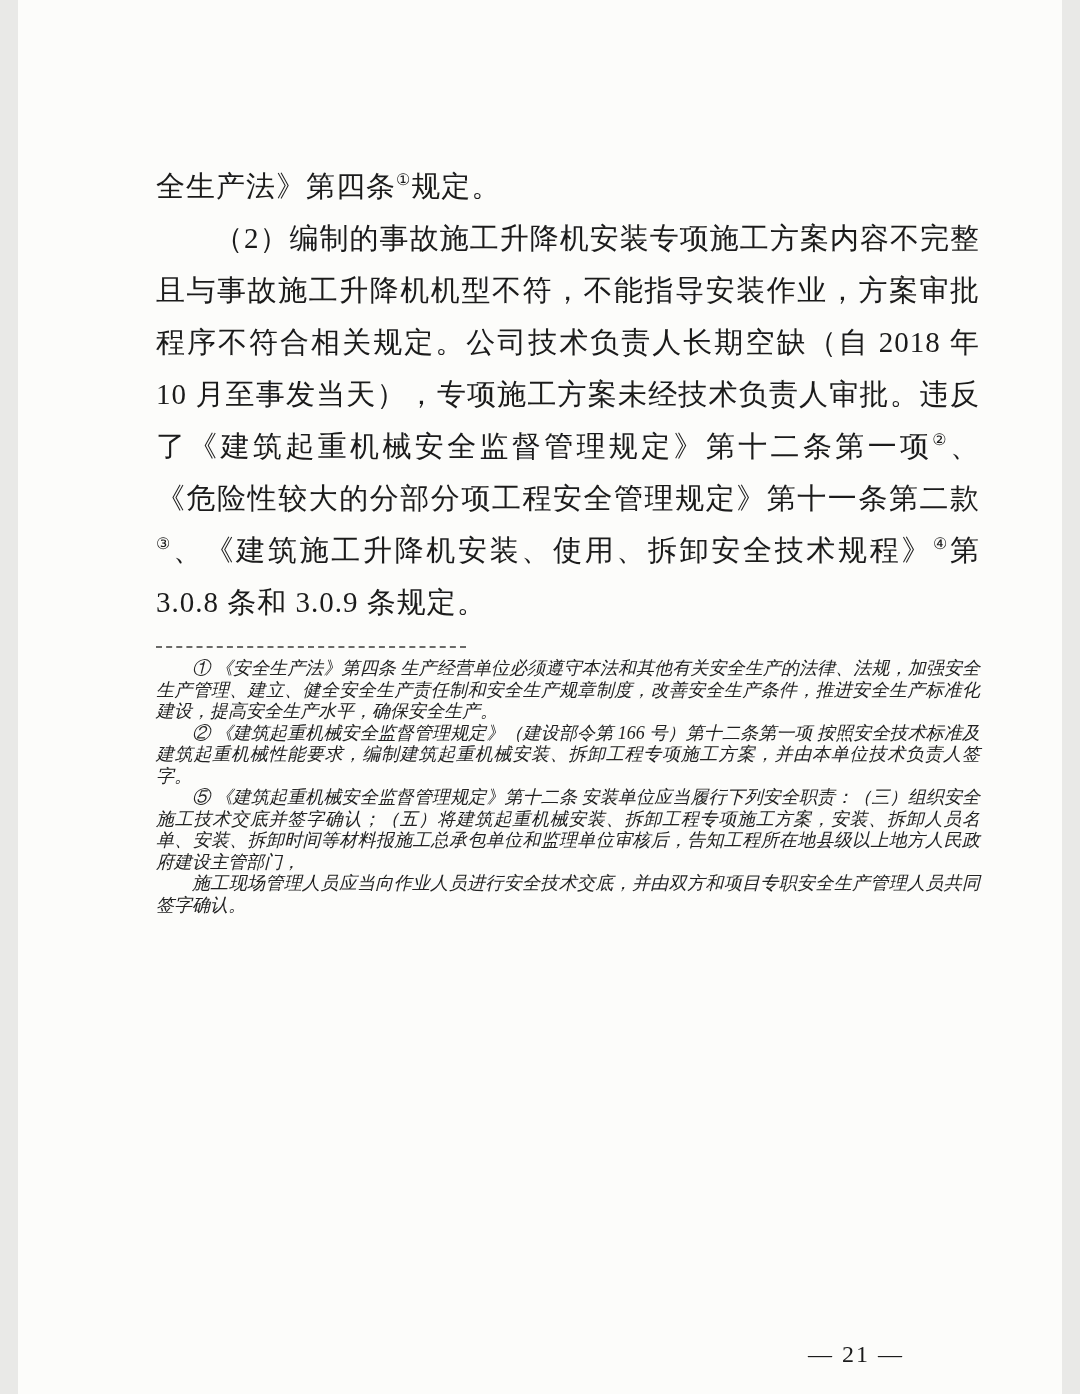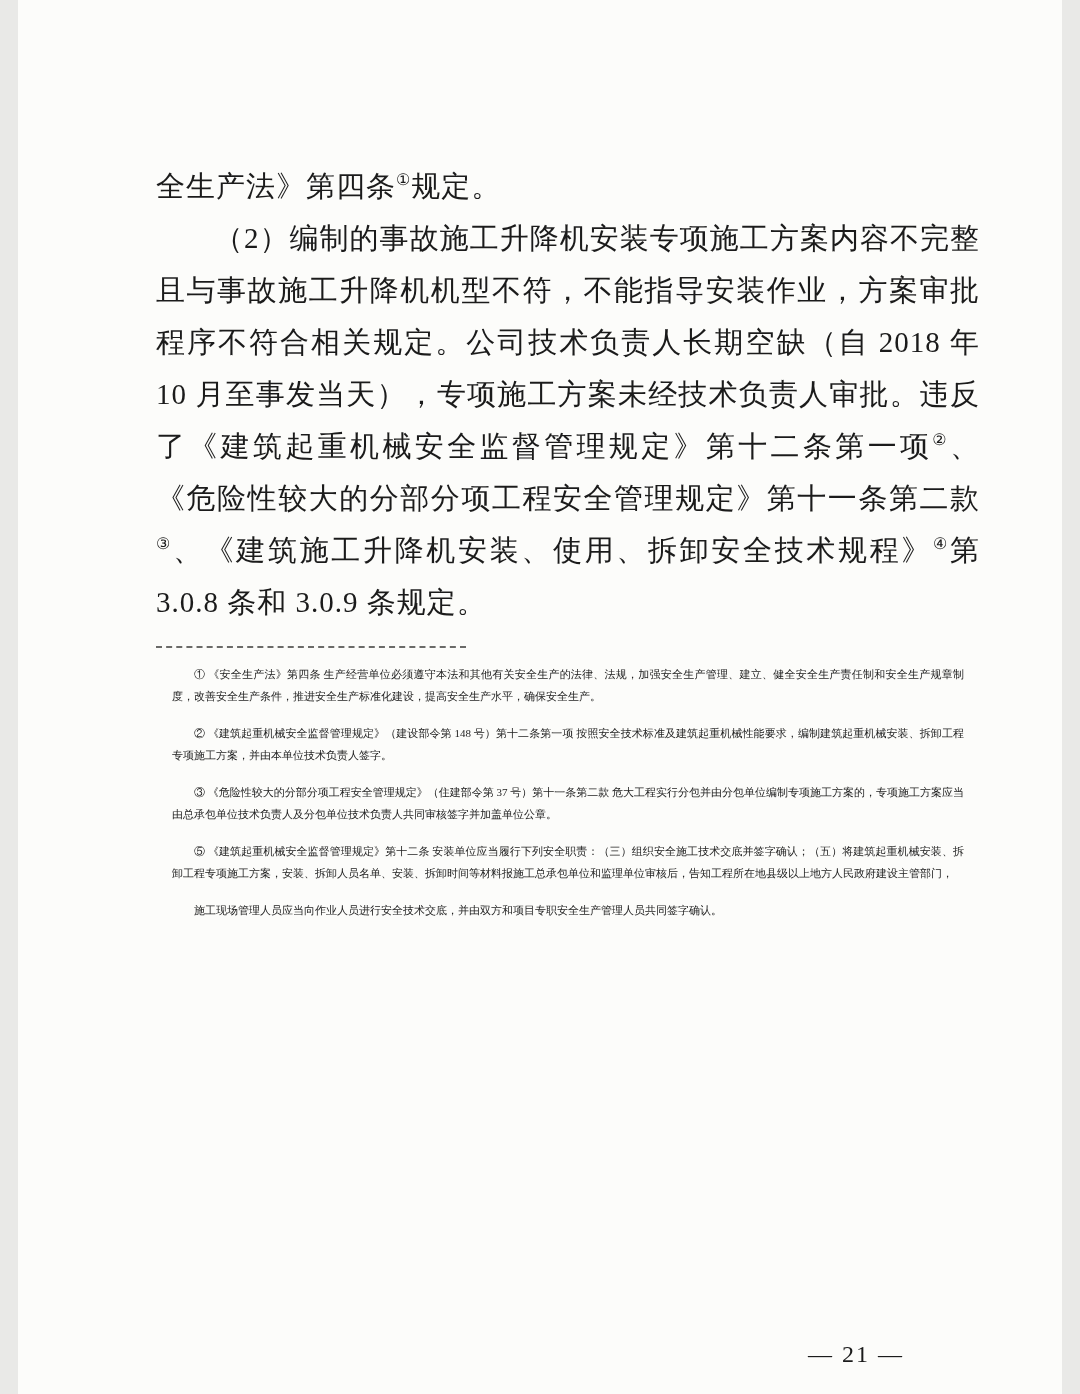--- a/index.html
+++ b/index.html
@@ -42,27 +42,28 @@
     line-height: 0;
   }
   
   .footnote-sep {
     width: 310px;
     height: 0;
     border-top: 2px dashed #6a6a68;
     margin: 18px 0 10px 0;
   }
   .footnotes p {
-    margin: 16px;
-    font-size: 11px;
+    margin: 0;
+    font-size: 18px;
     line-height: 21.5px;
     text-align: justify;
     text-justify: inter-ideograph;
     text-indent: 2em;
     color: #222;
+    font-style: italic;
   }
   
   .page-number {
     position: absolute;
     bottom: 26px;
     right: 158px;
     font-size: 24px;
     letter-spacing: 2px;
     color: #1b1b1b;
   }
@@ -75,22 +76,21 @@
 
     <div class="main-text">
         <p>全生产法》第四条<sup class="fn-ref">①</sup>规定。</p>
         <p class="indent">（2）编制的事故施工升降机安装专项施工方案内容不完整且与事故施工升降机机型不符，不能指导安装作业，方案审批程序不符合相关规定。公司技术负责人长期空缺（自 2018 年 10 月至事发当天），专项施工方案未经技术负责人审批。违反了《建筑起重机械安全监督管理规定》第十二条第一项<sup class="fn-ref">②</sup>、《危险性较大的分部分项工程安全管理规定》第十一条第二款<sup class="fn-ref">③</sup>、《建筑施工升降机安装、使用、拆卸安全技术规程》<sup class="fn-ref">④</sup>第 3.0.8 条和 3.0.9 条规定。</p>
       </div>
 
     <div class="footnote-sep"></div>
 
     <div class="footnotes">
         <p>① 《安全生产法》第四条 生产经营单位必须遵守本法和其他有关安全生产的法律、法规，加强安全生产管理、建立、健全安全生产责任制和安全生产规章制度，改善安全生产条件，推进安全生产标准化建设，提高安全生产水平，确保安全生产。</p>
-        <p>② 《建筑起重机械安全监督管理规定》（建设部令第 148 号）第十二条第一项 按照安全技术标准及建筑起重机械性能要求，编制建筑起重机械安装、拆卸工程专项施工方案，并由本单位技术负责人签字。</p>
-        <p>③ 《危险性较大的分部分项工程安全管理规定》（住建部令第 37 号）第十一条第二款 危大工程实行分包并由分包单位编制专项施工方案的，专项施工方案应当由总承包单位技术负责人及分包单位技术负责人共同审核签字并加盖单位公章。</p>
+        <p>② 《建筑起重机械安全监督管理规定》（建设部令第 166 号）第十二条第一项 按照安全技术标准及建筑起重机械性能要求，编制建筑起重机械安装、拆卸工程专项施工方案，并由本单位技术负责人签字。</p>
         <p>⑤ 《建筑起重机械安全监督管理规定》第十二条 安装单位应当履行下列安全职责：（三）组织安全施工技术交底并签字确认；（五）将建筑起重机械安装、拆卸工程专项施工方案，安装、拆卸人员名单、安装、拆卸时间等材料报施工总承包单位和监理单位审核后，告知工程所在地县级以上地方人民政府建设主管部门，</p>
         <p>施工现场管理人员应当向作业人员进行安全技术交底，并由双方和项目专职安全生产管理人员共同签字确认。</p>
       </div>
 
   </div>
 
   <div class="page-number">— 21 —</div>
 </div>
 
 </body></html>

